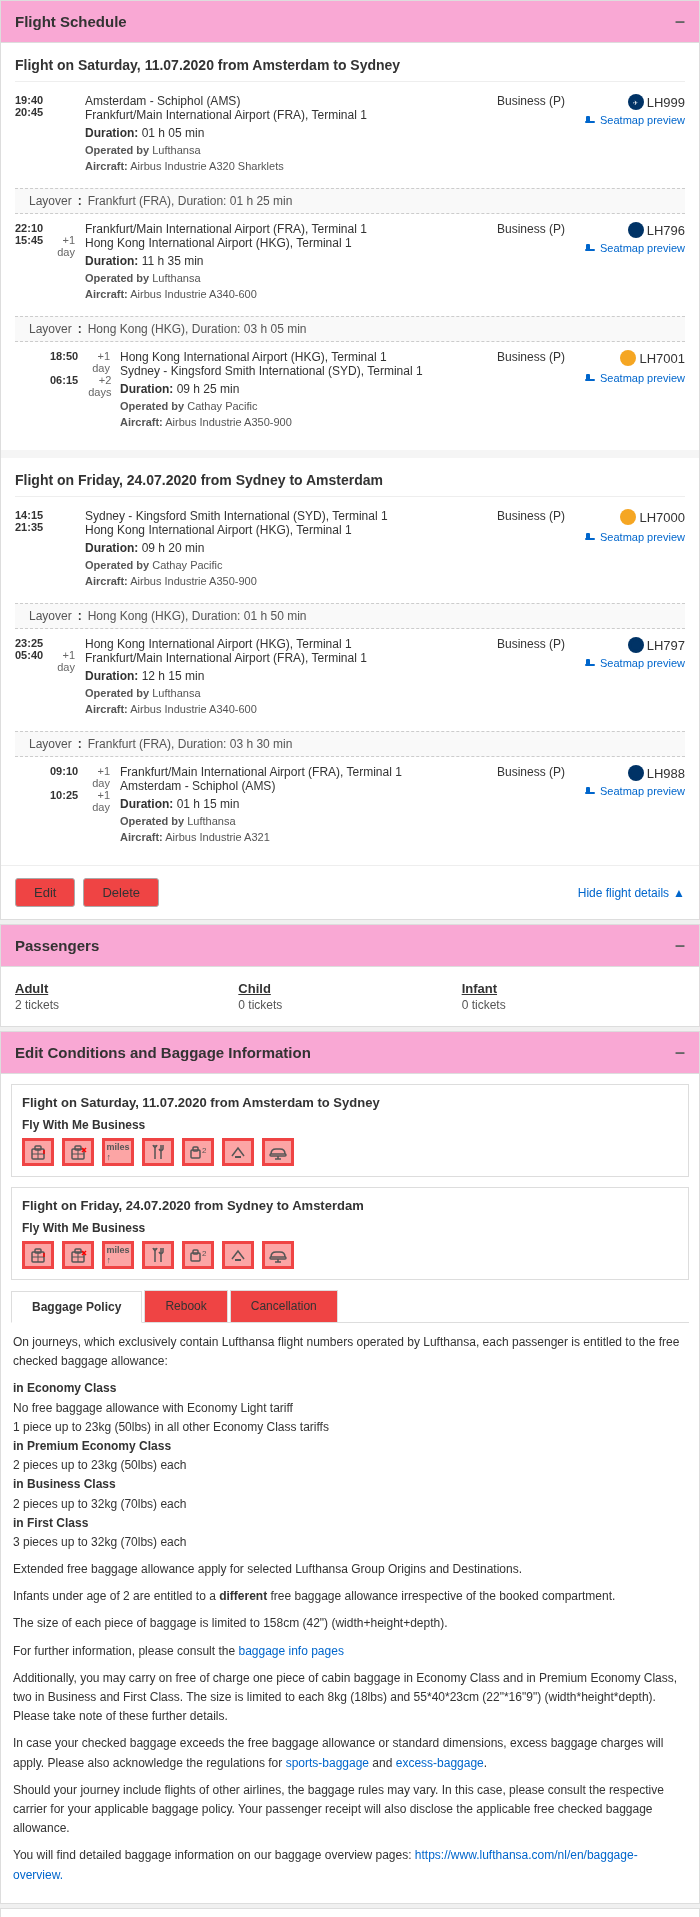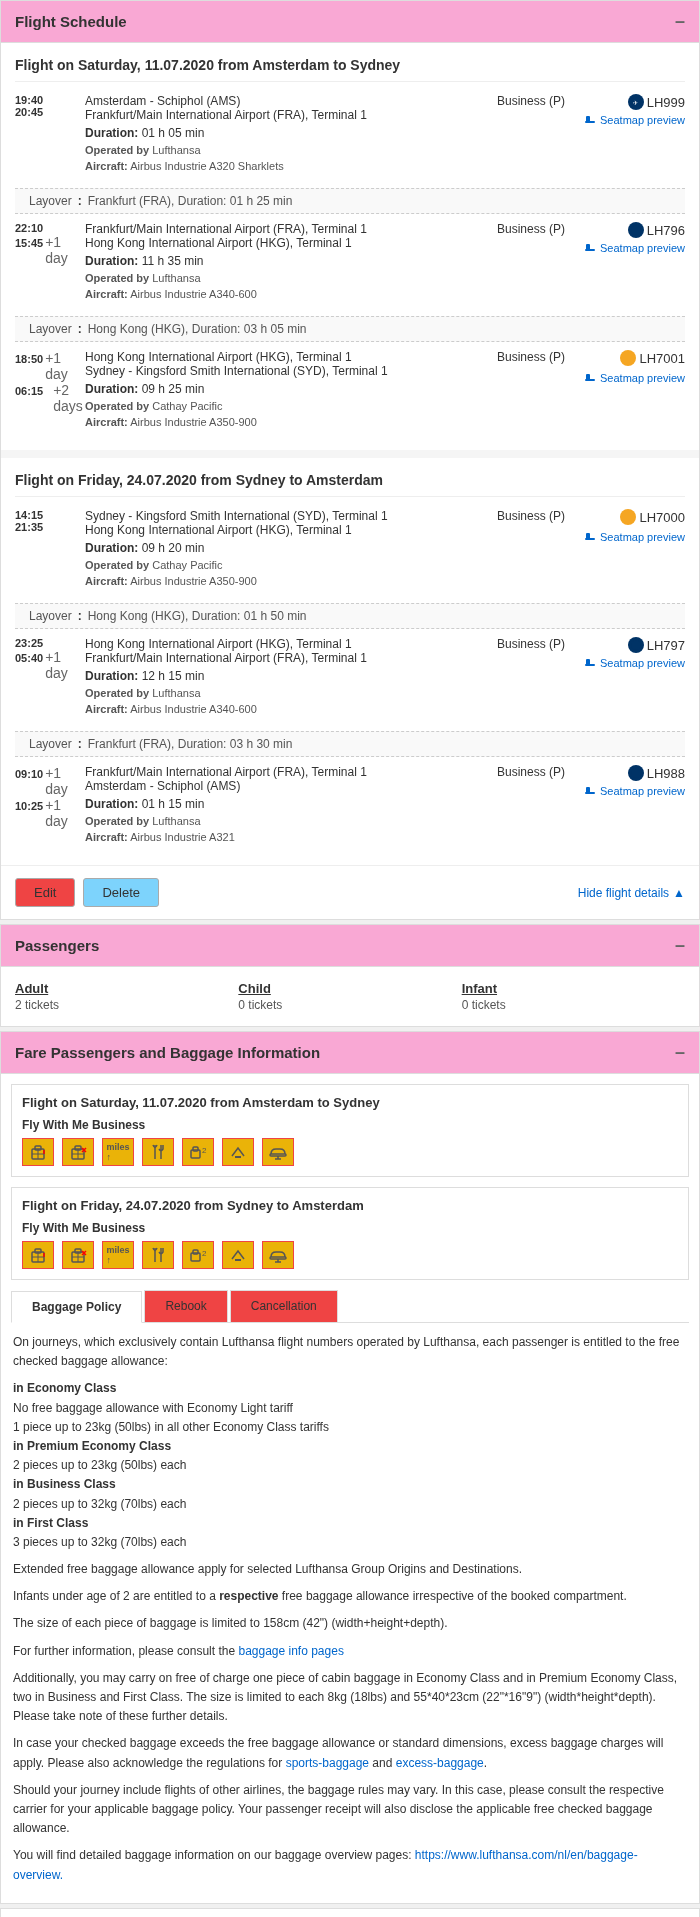--- a/index.html
+++ b/index.html
@@ -9,56 +9,56 @@
     .section-header { background: #f9a8d4; padding: 10px 14px; display: flex; justify-content: space-between; align-items: center; border-bottom: 1px solid #ddd; }
     .section-header h2 { font-size: 15px; font-weight: bold; color: #333; }
     .section-header .toggle { font-size: 18px; color: #666; cursor: pointer; font-weight: bold; }
     
     .flight-section { padding: 14px; }
     .flight-title { font-size: 14px; font-weight: bold; color: #333; margin-bottom: 12px; padding-bottom: 8px; border-bottom: 1px solid #eee; }
     
     .flight-row { display: flex; align-items: flex-start; margin-bottom: 8px; }
     .time-col { width: 60px; flex-shrink: 0; }
     .time-main { font-size: 11px; font-weight: bold; }
-    .time-sub { font-size: 14px; color: #666; }
+    .time-sub { font-size: 11px; color: #666; text-align: right; }
     .route-col { flex: 1; padding: 0 10px; }
     .route-main { font-size: 12px; }
     .route-duration { font-size: 12px; margin-top: 4px; }
     .route-duration strong { font-weight: bold; }
     .class-col { width: 100px; flex-shrink: 0; font-size: 12px; text-align: right; }
     .flight-info-col { width: 120px; flex-shrink: 0; text-align: right; }
     .seatmap { font-size: 11px; color: #0066cc; cursor: pointer; display: flex; align-items: center; justify-content: flex-end; gap: 3px; margin-top: 2px; }
     
     .operated-by { font-size: 11px; color: #555; margin-top: 4px; }
     .operated-by strong { font-weight: bold; }
     
     .layover { background: #f9f9f9; border-top: 1px dashed #ccc; border-bottom: 1px dashed #ccc; padding: 5px 14px; font-size: 12px; color: #555; margin: 8px 0; display: flex; align-items: center; gap: 6px; }
     .layover-dot { color: #333; font-weight: bold; }
     
     .flight-block { margin-bottom: 16px; }
-    .flight-block:last-child { margin-bottom: 0; }
+    .flight-block:last-child { margin-bottom: 0; margin-left: 35px; }
     
     .btn-row { display: flex; gap: 8px; align-items: center; padding: 12px 14px; border-top: 1px solid #eee; }
     .btn { padding: 6px 18px; font-size: 13px; cursor: pointer; border-radius: 3px; }
     .btn-edit { background: #ef4444; border: 1px solid #aaa; color: #333; }
-    .btn-delete { background: #7dd3fc; border: 1px solid #aaa; color: #333; }
+    .btn-delete { background: #ef4444; border: 1px solid #aaa; color: #333; }
     .btn-hide { margin-left: auto; background: none; border: none; color: #0066cc; font-size: 12px; cursor: pointer; display: flex; align-items: center; gap: 4px; }
     
     .passengers-section { padding: 14px; }
     .pax-row { display: flex; gap: 0; }
     .pax-col { flex: 1; }
     .pax-label { font-size: 13px; font-weight: bold; text-decoration: underline; }
     .pax-count { font-size: 12px; color: #555; margin-top: 2px; }
     
     .fare-section { padding: 0; }
     .fare-flight-block { border: 1px solid #ddd; margin: 10px; padding: 10px; }
     .fare-flight-title { font-size: 13px; font-weight: bold; margin-bottom: 8px; }
     .fare-fare-name { font-size: 12px; font-weight: bold; margin-bottom: 6px; }
     .fare-icons { display: flex; gap: 8px; align-items: center; margin-top: 4px; }
-    .fare-icon { width: 32px; height: 28px; border: 1px solid #ef4444; display: flex; align-items: center; justify-content: center; font-size: 10px; color: #555; background: #eab308; position: relative; }
+    .fare-icon { width: 32px; height: 28px; border: 3px solid #ef4444; display: flex; align-items: center; justify-content: center; font-size: 10px; color: #555; background: #fca5a5; position: relative; }
     .fare-icon svg { width: 20px; height: 20px; }
     
     .tabs-row { display: flex; border-bottom: 1px solid #ddd; margin: 8px 10px 0 10px; }
     .tab { padding: 8px 20px; font-size: 12px; cursor: pointer; border: 1px solid #ddd; background: #ef4444; border-bottom: none; margin-right: 2px; color: #333; }
     .tab.active { background: #fff; border-bottom: 1px solid #fff; position: relative; top: 1px; font-weight: bold; }
     
     .baggage-text { padding: 10px 12px; font-size: 12px; line-height: 1.6; color: #333; }
     .baggage-text p { margin-bottom: 8px; }
     .baggage-text strong { font-weight: bold; }
     .baggage-text a { color: #0066cc; text-decoration: none; }
@@ -364,21 +364,21 @@
       <div class="pax-col">
         <div class="pax-label">Infant</div>
         <div class="pax-count">0 tickets</div>
       </div>
     </div>
   </div>
 </div>
 
 <div class="section">
   <div class="section-header">
-    <h2>Fare Passengers and Baggage Information</h2>
+    <h2>Edit Conditions and Baggage Information</h2>
     <span class="toggle">–</span>
   </div>
 
   <div class="fare-section">
 
     <div class="fare-flight-block">
       <div class="fare-flight-title">Flight on Saturday, 11.07.2020 from Amsterdam to Sydney</div>
       <div class="fare-fare-name">Fly With Me Business</div>
       <div class="fare-icons">
 
@@ -509,21 +509,21 @@
         No free baggage allowance with Economy Light tariff<br>
         1 piece up to 23kg (50lbs) in all other Economy Class tariffs<br>
         <strong>in Premium Economy Class</strong><br>
         2 pieces up to 23kg (50lbs) each<br>
         <strong>in Business Class</strong><br>
         2 pieces up to 32kg (70lbs) each<br>
         <strong>in First Class</strong><br>
         3 pieces up to 32kg (70lbs) each
       </p>
       <p>Extended free baggage allowance apply for selected Lufthansa Group Origins and Destinations.</p>
-      <p>Infants under age of 2 are entitled to a <strong>respective</strong> free baggage allowance irrespective of the booked compartment.</p>
+      <p>Infants under age of 2 are entitled to a <strong>different</strong> free baggage allowance irrespective of the booked compartment.</p>
       <p>The size of each piece of baggage is limited to 158cm (42") (width+height+depth).</p>
       <p>For further information, please consult the <a>baggage info pages</a></p>
       <p>Additionally, you may carry on free of charge one piece of cabin baggage in Economy Class and in Premium Economy Class, two in Business and First Class. The size is limited to each 8kg (18lbs) and 55*40*23cm (22"*16"9") (width*height*depth). Please take note of these further details.</p>
       <p>In case your checked baggage exceeds the free baggage allowance or standard dimensions, excess baggage charges will apply. Please also acknowledge the regulations for <a>sports-baggage</a> and <a>excess-baggage</a>.</p>
       <p>Should your journey include flights of other airlines, the baggage rules may vary. In this case, please consult the respective carrier for your applicable baggage policy. Your passenger receipt will also disclose the applicable free checked baggage allowance.</p>
       <p>You will find detailed baggage information on our baggage overview pages: <a>https://www.lufthansa.com/nl/en/baggage-overview.</a></p>
     </div>
   </div>
 </div>
 

